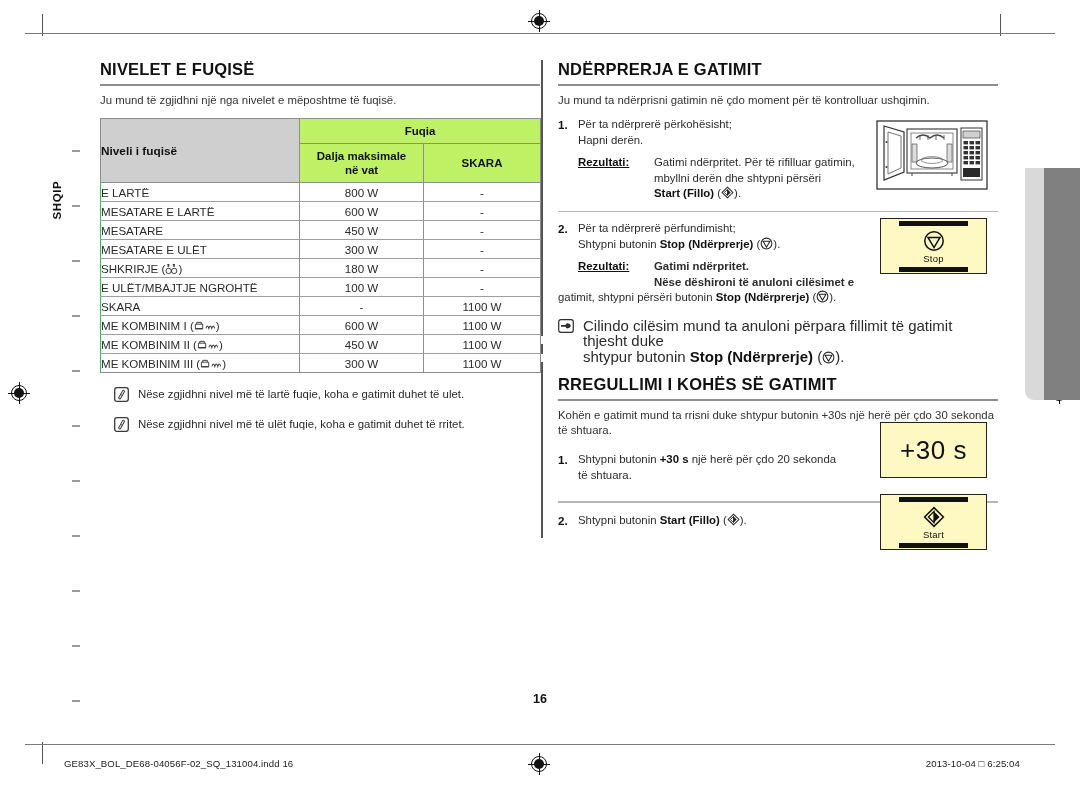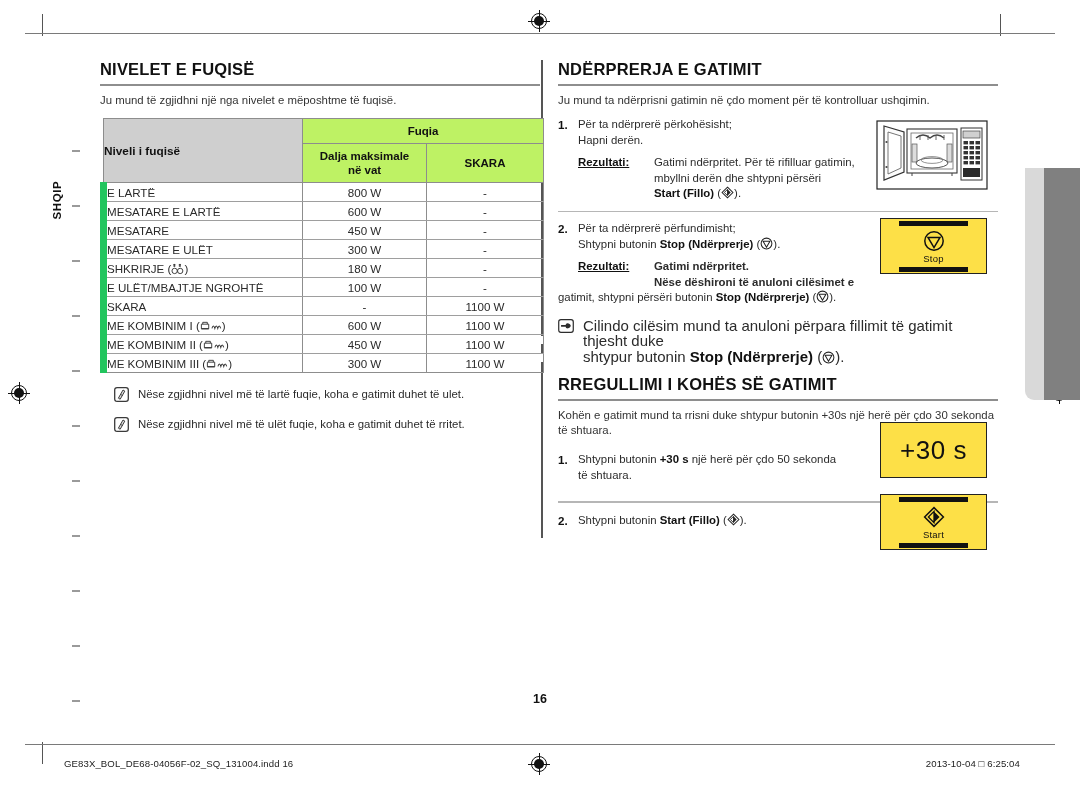--- a/index.html
+++ b/index.html
@@ -68,21 +68,21 @@
   .hdr-cell{
     background:#bef264;border:1px solid #8d8d8d;
     font-weight:bold;font-size:11.5px;color:#111;text-align:center;
   }
   .hdr-left{
     background:#cfcfcf;border:1px solid #8d8d8d;
     font-weight:bold;font-size:11.8px;color:#111;text-align:left;
     padding-left:9px;vertical-align:middle;
   }
   td.lvl{
-    border-bottom:1.3px solid #9e9e9e;border-left:7px solid #22c55e;
+    border-bottom:1.3px solid #9e9e9e;border-left:1px solid #22c55e;
     padding:5px 0 5px 9px;height:18px;font-size:11.6px;color:#2a2a2a;white-space:nowrap;
   }
   td.val{
     border-bottom:1.3px solid #9e9e9e;border-left:1px solid #8d8d8d;
     text-align:center;font-size:11.6px;color:#2a2a2a;
   }
   td.val.last{border-right:1px solid #8d8d8d;}
   tr.lastrow td{border-bottom:1.6px solid #8d8d8d;}
 
   .ico-defrost,.ico-combi{display:inline-block;vertical-align:-2px;}
@@ -100,21 +100,21 @@
   .res .lbl{flex:0 0 76px;font-weight:bold;text-decoration:underline;font-size:11.4px;color:#111;line-height:15.5px;}
   .res .txt{flex:1 1 auto;font-size:11.4px;line-height:15.5px;color:#2b2b2b;}
   .b{font-weight:bold;color:#111;}
   .hr-soft{height:1.6px;background:#b6b6b6;margin-top:9px;}
 
   .tip-row{display:flex;align-items:flex-start;margin-top:12px;}
   .tip-row .ticon{flex:0 0 auto;margin-right:9px;margin-top:1px;}
   .tip-row .ttext{font-size:15px;line-height:15.5px;color:#2b2b2b;}
 
   
-  .fig{position:absolute;border:1.2px solid #222;background:#fde047;}
+  .fig{position:absolute;border:1.2px solid #222;background:#fef9c3;}
   .fig.key{display:flex;flex-direction:column;align-items:center;justify-content:center;}
   .keybar{width:66%;height:5px;background:#111;}
   .keyglyph{display:flex;align-items:center;justify-content:center;}
   .keylabel{font-size:9.5px;color:#111;margin-top:1px;letter-spacing:.2px;}
   .plus30{font-size:26px;color:#111;letter-spacing:.5px;}
 
   
   .mw-fig{position:absolute;}
 
   
@@ -384,21 +384,21 @@
     <h2 class="sec" style="margin-top:11px;">RREGULLIMI I KOHËS SË GATIMIT</h2>
     <p class="sec-intro">
       <span>Kohën e gatimit mund ta rrisni duke shtypur butonin +30s një herë për çdo 30</span>
       <span>sekonda të shtuara.</span>
     </p>
 
     <div class="step" style="margin-top:14px;">
       <div class="num">1.</div>
       <div class="body" style="padding-right:118px;">
         <div>
-          <span>Shtypni butonin </span><span class="b">+30 s</span><span> një herë për çdo 50 sekonda</span>
+          <span>Shtypni butonin </span><span class="b">+30 s</span><span> një herë për çdo 20 sekonda</span>
         </div>
         <div>të shtuara.</div>
       </div>
     </div>
 
     <div class="hr-soft" style="margin-top:18px;"></div>
 
     <div class="step" style="margin-top:10px;">
       <div class="num">2.</div>
       <div class="body" style="padding-right:118px;">

